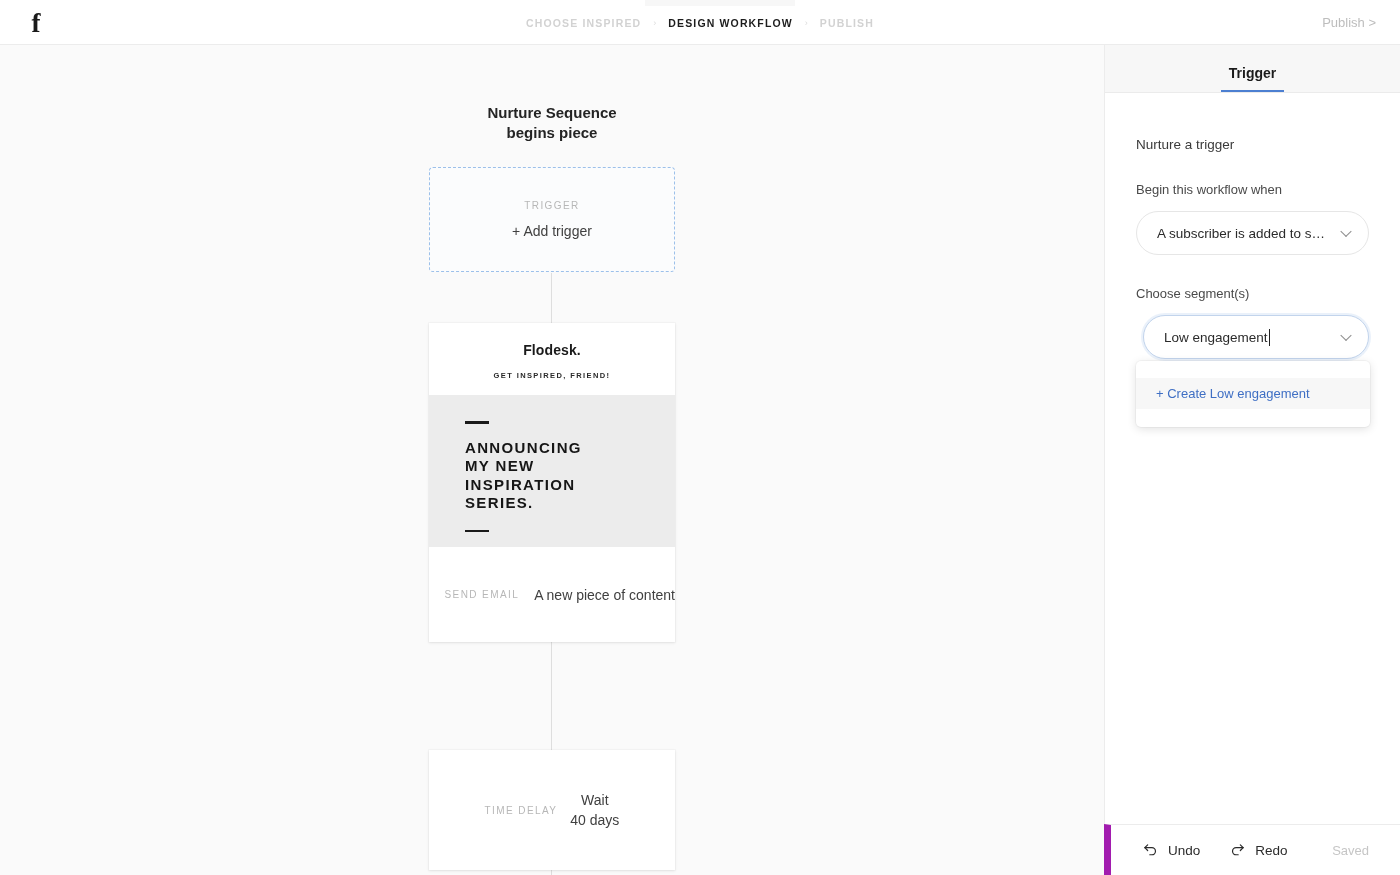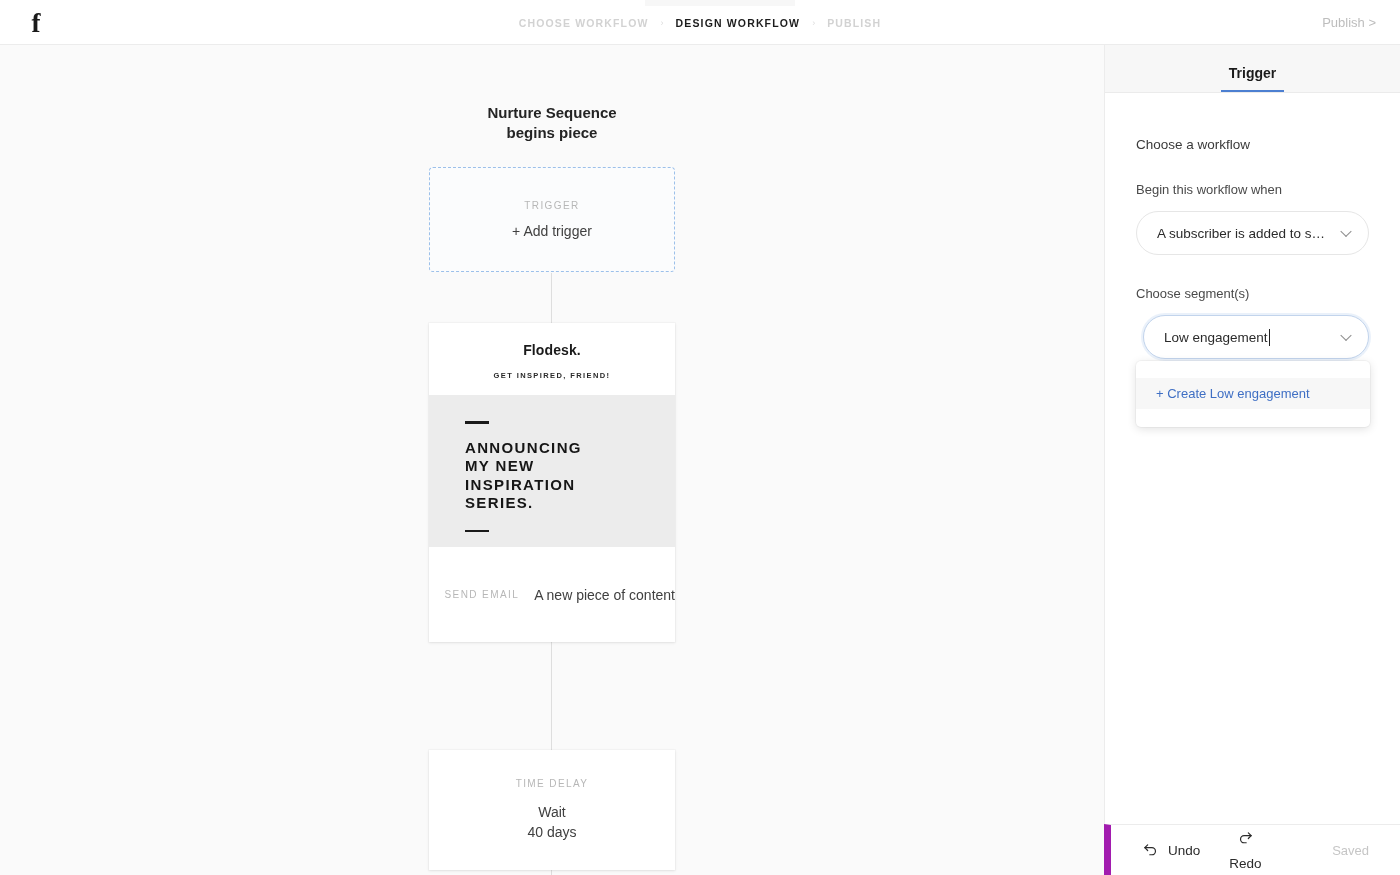--- a/index.html
+++ b/index.html
@@ -135,21 +135,21 @@
     display: flex; flex-direction: row;
     align-items: center; justify-content: flex-end; gap: 15px;
   }
 
   
   #delay-node {
     position: absolute; left: 429px; top: 705px;
     width: 246px; height: 120px;
     background: #ffffff;
     box-shadow: 0 1px 3px rgba(0,0,0,.09), 0 0 0 1px rgba(0,0,0,.02);
-    display: flex; flex-direction: column;
+    display: flex; flex-direction: row;
     align-items: center; justify-content: center; gap: 13px;
     cursor: pointer;
   }
   .delay-lines { text-align: center; line-height: 20px; }
 
   
   #panel {
     position: absolute; top: 45px; right: 0;
     width: 296px; height: 830px;
     background: #ffffff;
@@ -234,37 +234,37 @@
     border-left: 7px solid #a21caf;
     display: flex; align-items: center;
     padding: 0 31px;
     z-index: 25;
   }
   .foot-btn {
     display: flex; align-items: center; gap: 9px;
     font-size: 13.5px; color: #2b2b2b;
     cursor: pointer;
   }
-  #redo-btn { margin-left: 29px; flex-direction: column; }
+  #redo-btn { margin-left: 29px; }
   #saved-label {
     margin-left: auto;
     font-size: 13px; color: #c6c6c6;
   }
   .ico { width: 17px; height: 17px; display: block; }
 </style>
 </head>
 <body>
 
 <div id="topbar">
   <div id="topbar-haze"></div>
 
   <div id="logo">f</div>
 
   <div id="breadcrumb">
-    <span class="crumb">CHOOSE WORKFLOW</span>
+    <span class="crumb">CHOOSE INSPIRED</span>
     <span class="crumb-sep">›</span>
     <span class="crumb active">DESIGN WORKFLOW</span>
     <span class="crumb-sep">›</span>
     <span class="crumb">PUBLISH</span>
   </div>
 
   <div id="publish-link">Publish &gt;</div>
 </div>
 
 <div id="canvas">
@@ -313,21 +313,21 @@
 </div>
 
 <div id="panel">
 
   <div id="panel-tabs">
     <div id="tab-trigger">Trigger</div>
   </div>
 
   <div id="panel-body">
 
-    <div id="panel-heading">Choose a workflow</div>
+    <div id="panel-heading">Nurture a trigger</div>
 
     <div id="field-begin">
       <div class="field-label">Begin this workflow when</div>
       <div class="select-box">
         <span class="select-value">A subscriber is added to seg…</span>
         <span class="caret"></span>
       </div>
     </div>
 
     <div id="field-segment">

